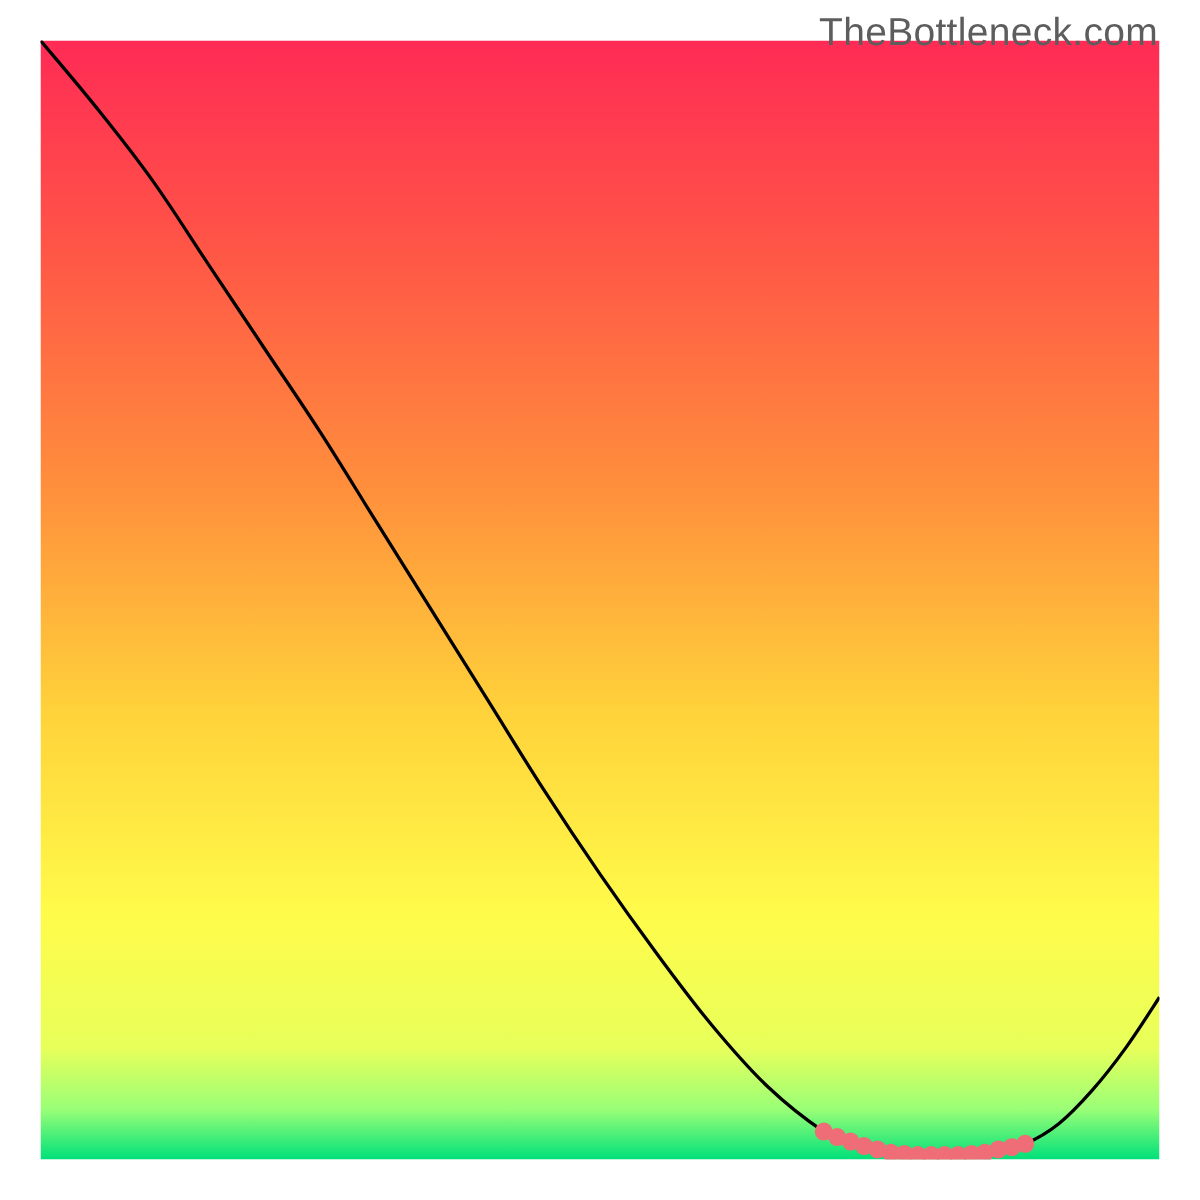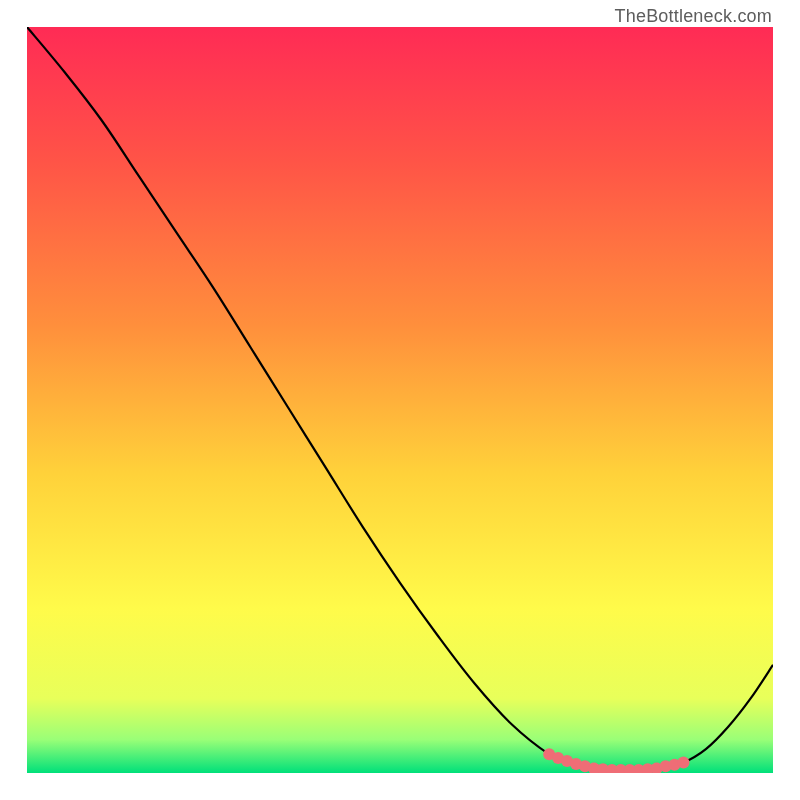--- a/index.html
+++ b/index.html
@@ -26,21 +26,21 @@
   }
   .plot svg {
     display: block;
     width: 100%;
     height: 100%;
   }
   .watermark {
     position: absolute;
     top: 6px;
     right: 28px;
-    font-size: 18px;
+    font-size: 26px;
     font-weight: 500;
     color: #5d5d5d;
     letter-spacing: 0.2px;
   }
 </style>
 </head>
 <body>
 
 <div class="chart-wrap">
   <div class="plot">

